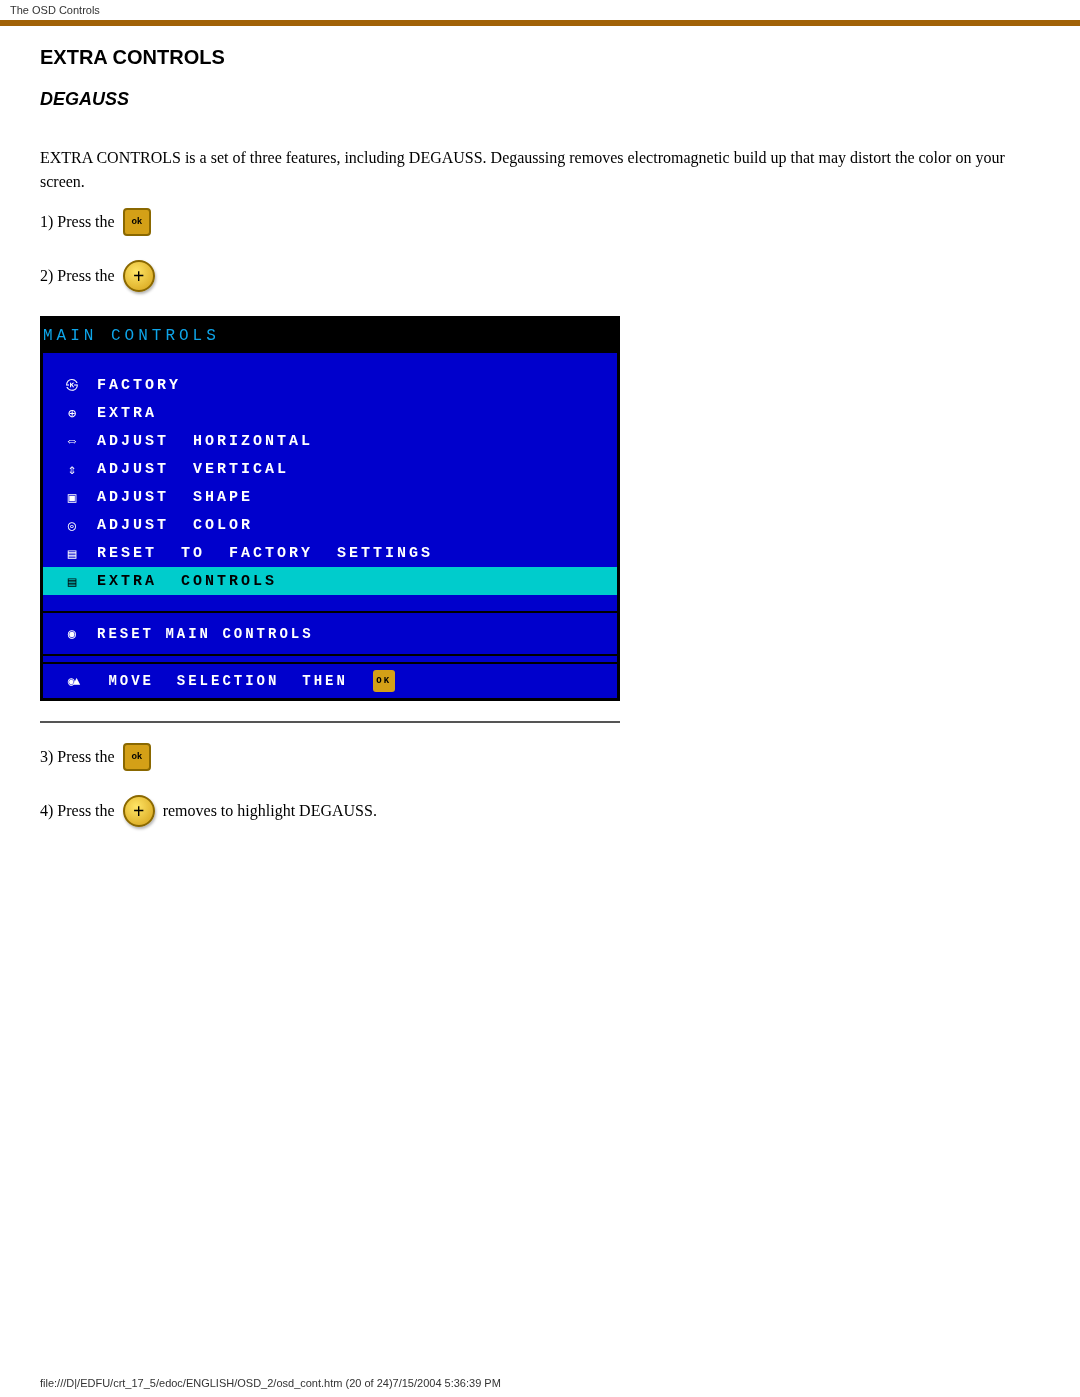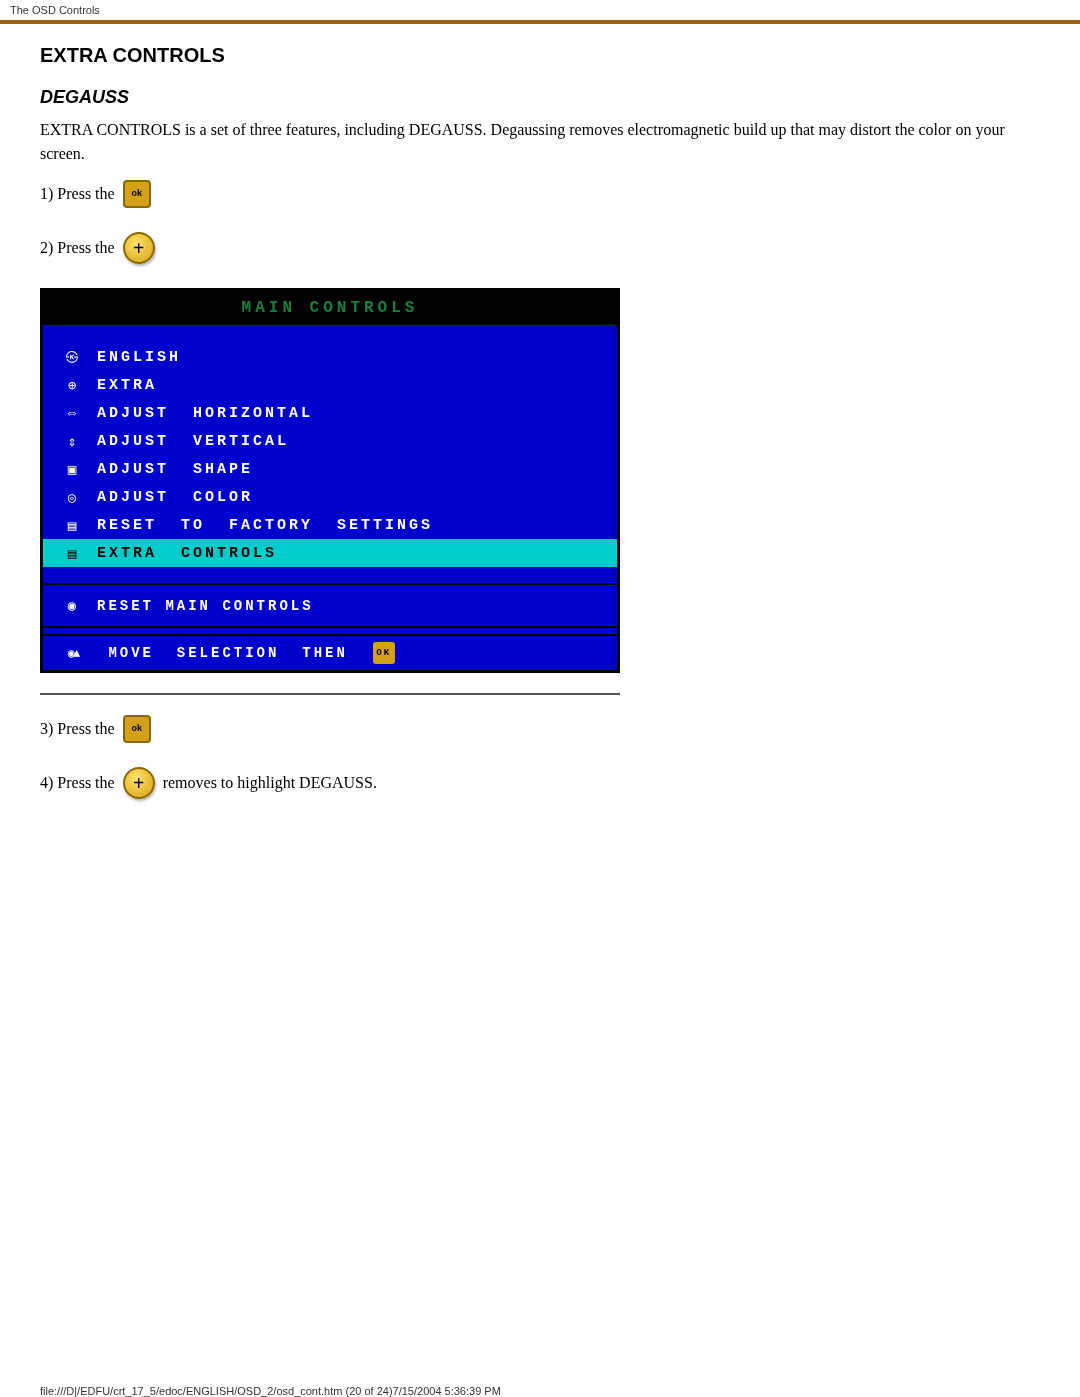--- a/index.html
+++ b/index.html
@@ -10,36 +10,36 @@
       color: #000;
       width: 1080px;
       min-height: 1397px;
       position: relative;
     }
     .browser-bar {
       font-family: Arial, sans-serif;
       font-size: 11px;
       color: #333;
       padding: 4px 10px;
-      border-bottom: 4px solid #a16207;
+      border-bottom: 6px solid #a16207;
     }
     .content {
       padding: 20px 40px 60px 40px;
     }
     .page-title {
       font-weight: bold;
       font-size: 20px;
       margin-bottom: 20px;
       font-family: Arial, sans-serif;
     }
     .section-title {
       font-style: italic;
       font-weight: bold;
       font-size: 18px;
-      margin-bottom: 10px;
+      margin-bottom: 36px;
       font-family: Arial, sans-serif;
     }
     .intro-text {
       font-size: 16px;
       margin-bottom: 14px;
       line-height: 1.5;
     }
     .step {
       display: flex;
       align-items: center;
@@ -87,27 +87,27 @@
     .monitor-screen {
       background: #0000cc;
       border: 3px solid #000;
       width: 580px;
       margin: 10px 0 10px 0;
       font-family: 'Courier New', Courier, monospace;
       padding-bottom: 0;
     }
     .screen-header {
       background: #000;
-      color: #15803d;
-      text-align: center;
+      color: #0ea5e9;
+      text-align: left;
       padding: 8px 0;
       font-size: 16px;
       letter-spacing: 4px;
       font-family: 'Courier New', Courier, monospace;
-      font-weight: bold;
+      font-weight: normal;
     }
     .screen-body {
       padding: 8px 0 0 0;
     }
     .menu-item {
       display: flex;
       align-items: center;
       padding: 4px 16px;
       color: #fff;
       font-size: 15px;
@@ -169,21 +169,21 @@
       margin: 0 2px;
     }
     .separator-line {
       border: none;
       border-top: 2px solid #555;
       margin: 20px 0;
       width: 580px;
     }
     .status-bar {
       position: absolute;
-      bottom: 0;
+      bottom: 8px;
       left: 40px;
       font-family: Arial, sans-serif;
       font-size: 11px;
       color: #333;
     }
     .menu-spacer {
       height: 10px;
     }
   </style>
 </head>
@@ -221,21 +221,21 @@
     &nbsp;
   </div>
 
   <div class="monitor-screen">
     <div class="screen-header">MAIN  CONTROLS</div>
     <div class="screen-body">
       <div class="menu-spacer"></div>
 
       <div class="menu-item">
         <span class="menu-icon">㉿</span>
-        <span class="menu-label">ENGLISH</span>
+        <span class="menu-label">FACTORY</span>
       </div>
       <div class="menu-item">
         <span class="menu-icon">⊕</span>
         <span class="menu-label">EXTRA</span>
       </div>
       <div class="menu-item">
         <span class="menu-icon">⇔</span>
         <span class="menu-label">ADJUST&nbsp;&nbsp;HORIZONTAL</span>
       </div>
       <div class="menu-item">

